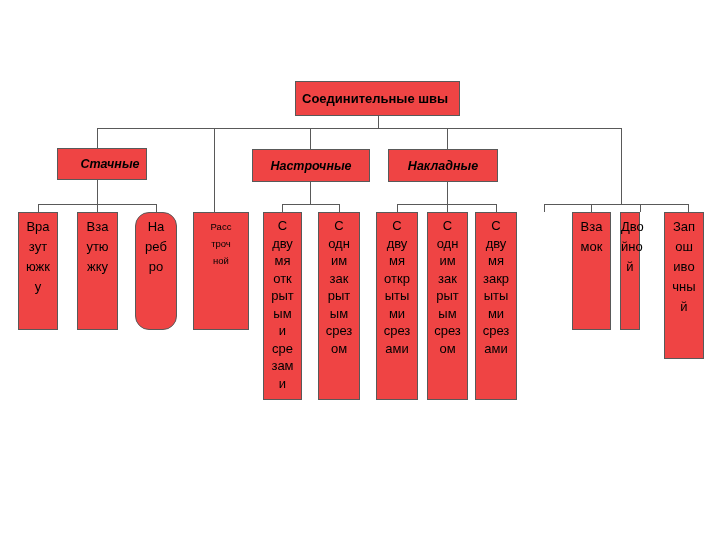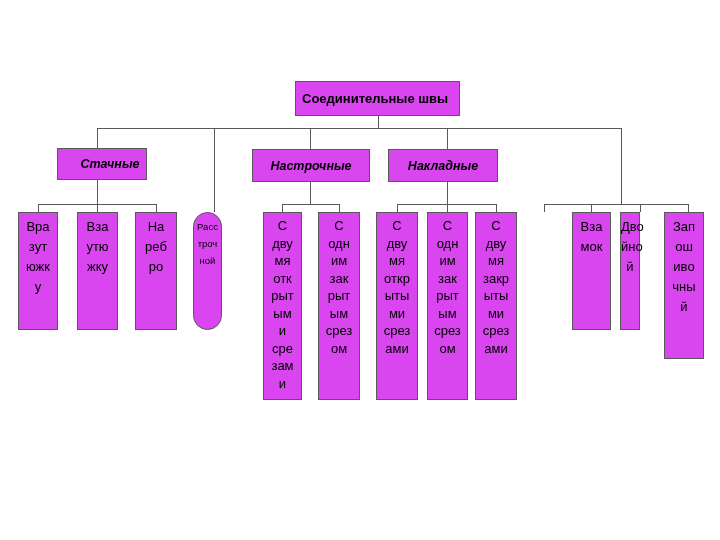--- a/index.html
+++ b/index.html
@@ -9,21 +9,21 @@
     height: 540px;
     background: #ffffff;
     font-family: "Liberation Sans", sans-serif;
     color: #000000;
     overflow: hidden;
   }
   .box {
     position: absolute;
     box-sizing: border-box;
     border: 1px solid #595959;
-    background: #d946ef;
+    background: #ef4444;
   }
   .line { position: absolute; background: #595959; }
   .hline { height: 1px; }
   .vline { width: 1px; }
   .root-box {
     font-size: 13px;
     font-weight: bold;
     display: flex;
     align-items: center;
     padding-left: 6px;
@@ -88,24 +88,24 @@
   <div class="box cat-box" style="left:388px; top:149px; width:110px; height:33px;">Накладные</div>
   <div class="box cat-box" style="left:252px; top:149px; width:118px; height:33px;">Настрочные</div>
 
   <div class="box leaf" style="left:18px; top:212px; width:40px; height:118px;">Вра
 зут
 южк
 у</div>
   <div class="box leaf" style="left:77px; top:212px; width:41px; height:118px;">Вза
 утю
 жку</div>
-  <div class="box leaf" style="left:135px; top:212px; width:42px; height:118px;">На
+  <div class="box leaf" style="left:135px; top:212px; width:42px; height:118px;border-radius:14px;">На
 реб
 ро</div>
-  <div class="box leaf small-font" style="left:193px; top:212px; width:29px; height:118px;border-radius:20px;">Расс
+  <div class="box leaf small-font" style="left:193px; top:212px; width:56px; height:118px;">Расс
 троч
 ной</div>
 
   <div class="box leaf tall" style="left:263px; top:212px; width:39px; height:188px;">С
 дву
 мя
 отк
 рыт
 ым
 и

